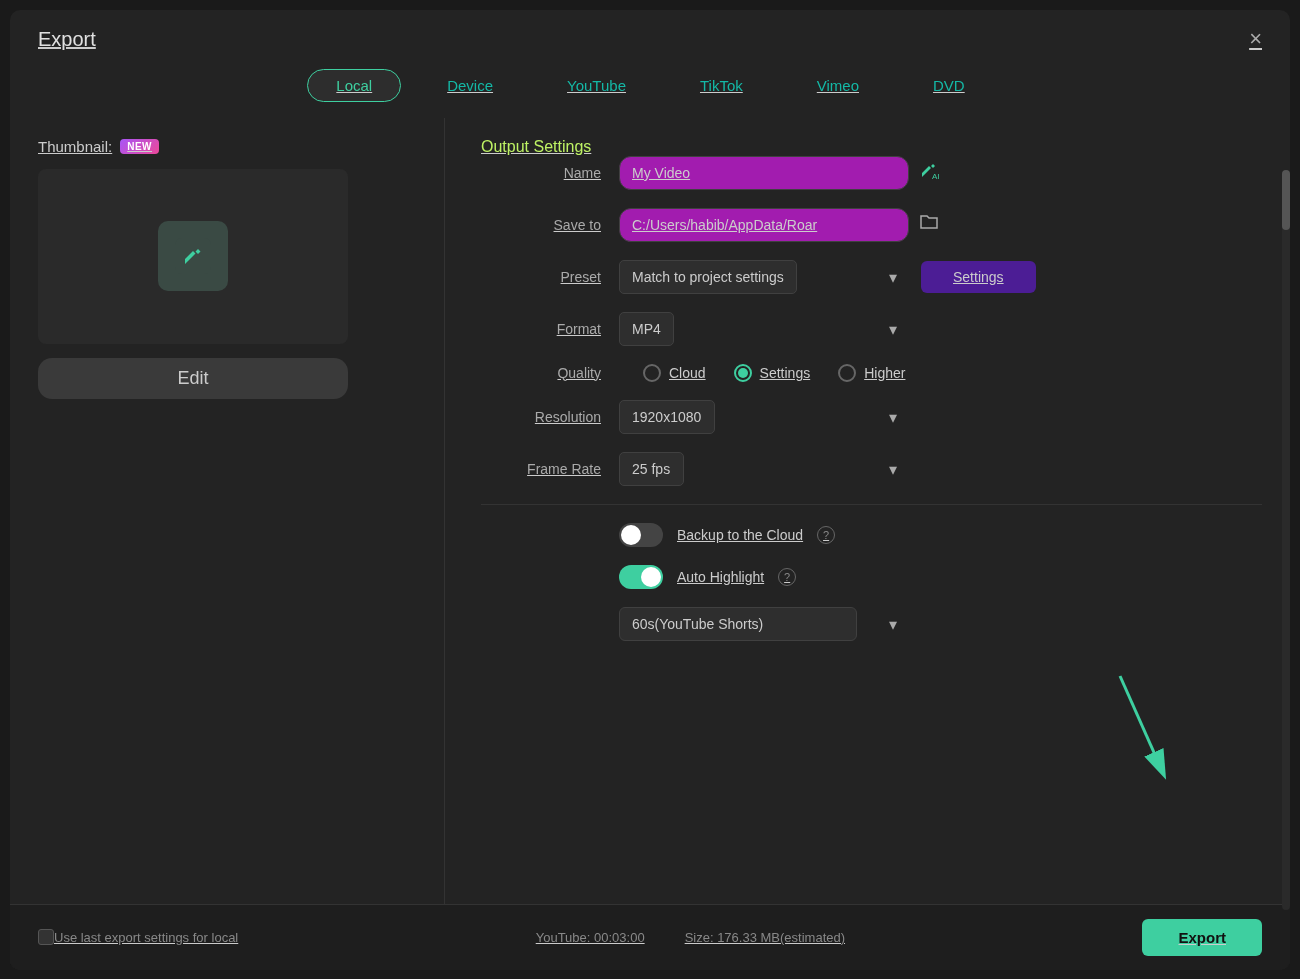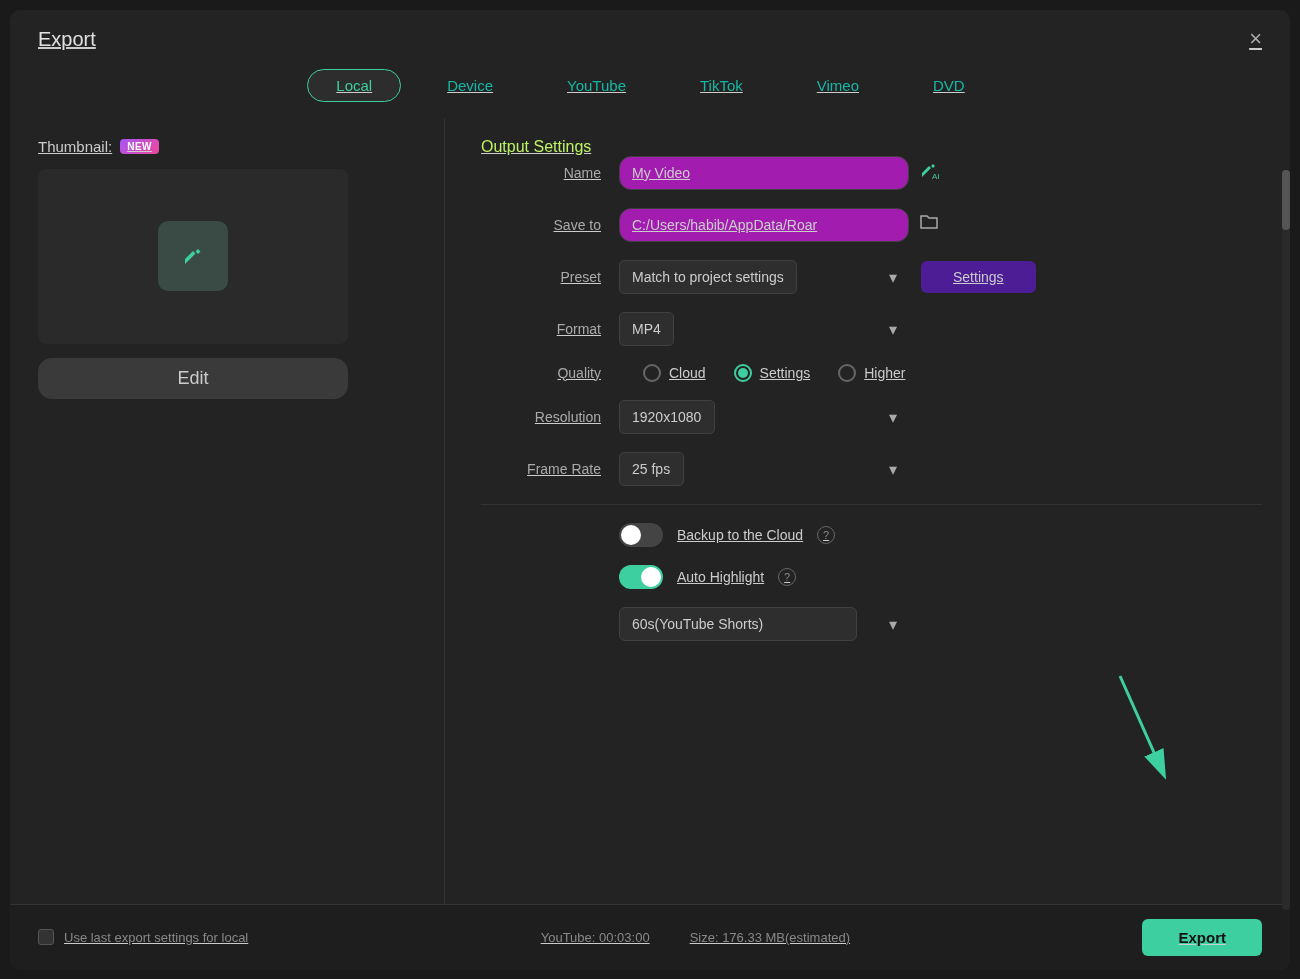--- a/index.html
+++ b/index.html
@@ -314,21 +314,20 @@
       display: flex;
       align-items: center;
       justify-content: space-between;
       padding: 14px 28px;
       background: #1e1e1e;
       border-top: 1px solid #333;
     }
     .footer-left {
       display: flex;
       align-items: center;
-      gap: 10px;
     }
     .checkbox {
       width: 16px;
       height: 16px;
       background: #333;
       border: 1.5px solid #555;
       border-radius: 3px;
       cursor: pointer;
     }
     .footer-label {

